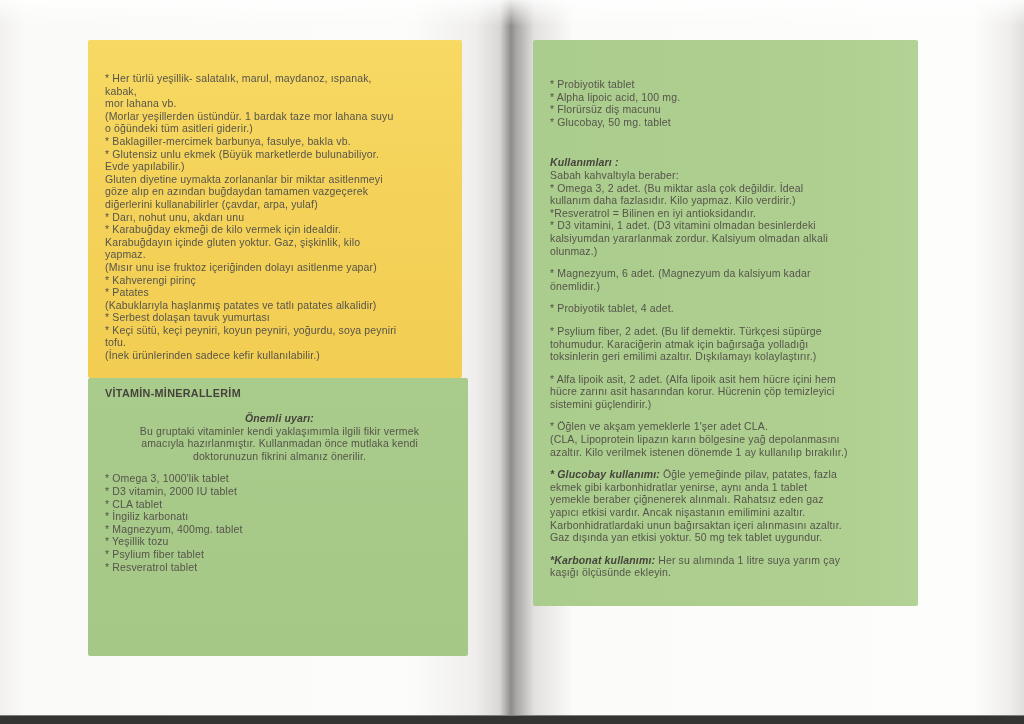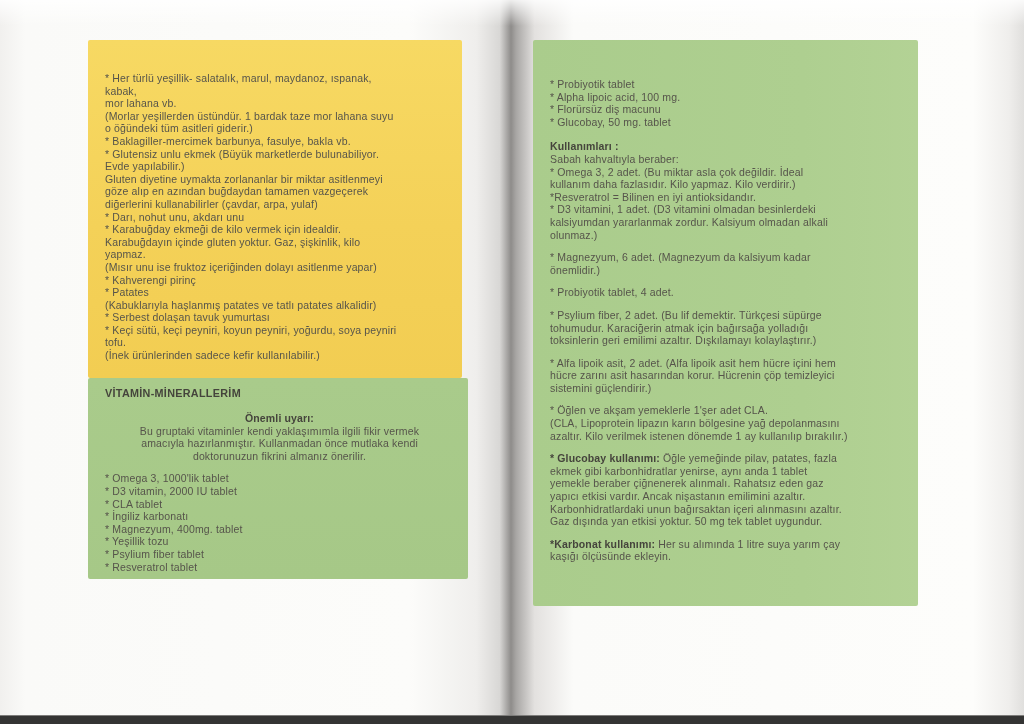--- a/index.html
+++ b/index.html
@@ -11,33 +11,33 @@
       #d8d7d5 48.8%, #8e8c8a 49.9%, #a8a6a4 50.4%, #e3e1df 52.2%,
       #fbfbf9 56%, #fdfdfb 95%, #efeeec 98.5%, #e0dfdd 100%);}
   .top-sheen{position:absolute;left:0;top:0;width:100%;height:26px;
     background:linear-gradient(180deg,rgba(255,255,255,.85),rgba(255,255,255,0));}
   .bottom-edge{position:absolute;left:0;bottom:0;width:100%;height:8px;background:#343433;border-top:1px solid #7d7c7a;}
 
   .block{position:absolute;box-sizing:border-box;border-radius:2px;}
   .yellow{left:88px;top:40px;width:374px;height:338px;
     background:linear-gradient(180deg,#f7d963 0%,#f4d158 55%,#f2cd52 100%);
     padding:32px 14px 0 17px;}
-  .left-green{left:88px;top:378px;width:380px;height:201px;
+  .left-green{left:88px;top:378px;width:380px;height:278px;
     background:linear-gradient(180deg,#a9cb8b 0%,#a6c887 100%);
     padding:9px 14px 0 17px;}
   .right-green{left:533px;top:40px;width:385px;height:566px;
     background:linear-gradient(90deg,#aacc8c 0%,#aecf90 70%,#b3d295 100%);
     padding:38px 12px 0 17px;}
 
   .txt{color:#56544b;font-size:10.5px;line-height:12.6px;letter-spacing:.15px;}
   .pre{white-space:pre-line;}
   .para{margin:0 0 10px 0;}
-  .gap12{margin-bottom:12px;}
+  .gap12{margin-bottom:28px;}
   .heading{font-size:10.8px;font-weight:700;color:#45443c;letter-spacing:.3px;margin:0 0 13px 0;}
-  .bi{font-weight:700;color:#45443c;}
+  .bi{font-weight:700;font-style:italic;color:#45443c;}
   .blockline{display:block;text-align:center;}
   p{margin:0;}
 </style>
 </head>
 <body>
 
 <div class="photo">
   <div class="page-bg"></div>
   <div class="top-sheen"></div>
 

